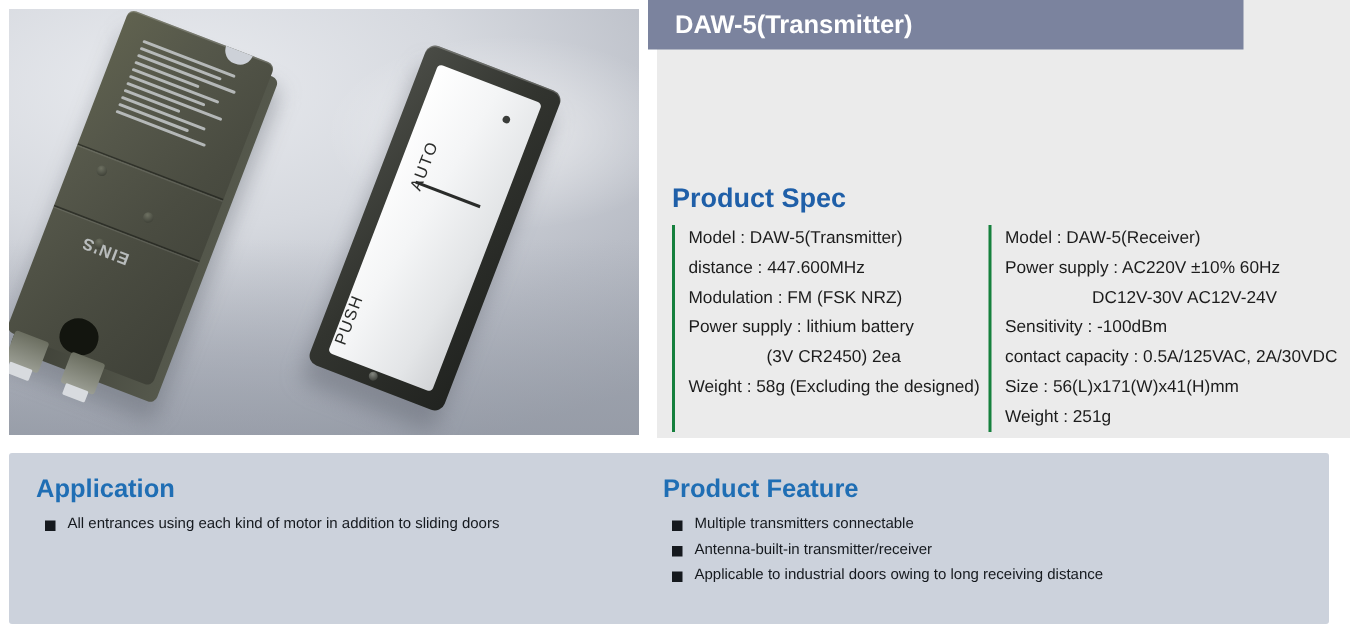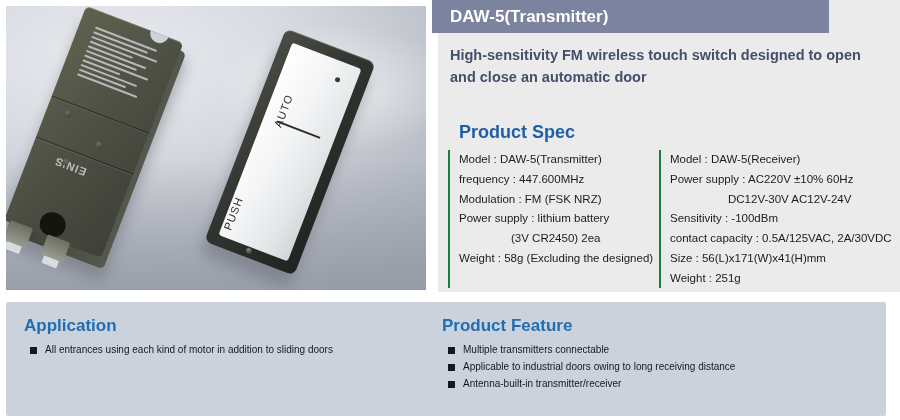--- a/index.html
+++ b/index.html
@@ -246,21 +246,21 @@
     position: absolute;
     left: 18px; top: 44px;
     width: 436px;
     color: #44506b;
     font-size: 14.5px;
     font-weight: bold;
     line-height: 1.55;
   }
   .spec-heading {
     position: absolute;
-    left: 27px; top: 122px;
+    left: 16px; top: 122px;
     color: #1f5fa8;
     font-size: 18px;
     font-weight: bold;
   }
   .spec-cols {
     position: absolute;
     left: 16px; top: 150px;
     width: 440px;
     display: flex;
   }
@@ -375,28 +375,27 @@
     </div>
   </div>
 
   <div class="info-panel">
     <div class="photo-edge"></div>
 
     <div class="title-bar">
       <span class="t1">DAW-5(Transmitter)</span>
     </div>
 
-    <div class="desc">High-sensitivity FM wireless touch switch designed to open and close an automatic door</div>
 
     <div class="spec-heading">Product Spec</div>
 
     <div class="spec-cols">
       <div class="spec-col left">
         <div>Model : DAW-5(Transmitter)</div>
-        <div>frequency : 447.600MHz</div>
+        <div>distance : 447.600MHz</div>
         <div>Modulation : FM (FSK NRZ)</div>
         <div>Power supply : lithium battery</div>
         <div class="indent">(3V CR2450) 2ea</div>
         <div>Weight : 58g (Excluding the designed)</div>
       </div>
       <div class="spec-col right">
         <div>Model : DAW-5(Receiver)</div>
         <div>Power supply : AC220V ±10% 60Hz</div>
         <div class="indent2">DC12V-30V AC12V-24V</div>
         <div>Sensitivity : -100dBm</div>
@@ -419,20 +418,20 @@
   </div>
 
   <div class="col-feat">
     <div class="sec-heading">Product Feature</div>
     <div class="bullet-item">
       <span class="bullet-mark"></span>
       <span>Multiple transmitters connectable</span>
     </div>
     <div class="bullet-item">
       <span class="bullet-mark"></span>
-      <span>Applicable to industrial doors owing to long receiving distance</span>
+      <span>Antenna-built-in transmitter/receiver</span>
     </div>
     <div class="bullet-item">
       <span class="bullet-mark"></span>
-      <span>Antenna-built-in transmitter/receiver</span>
+      <span>Applicable to industrial doors owing to long receiving distance</span>
     </div>
   </div>
 </div>
 
 </body></html>

